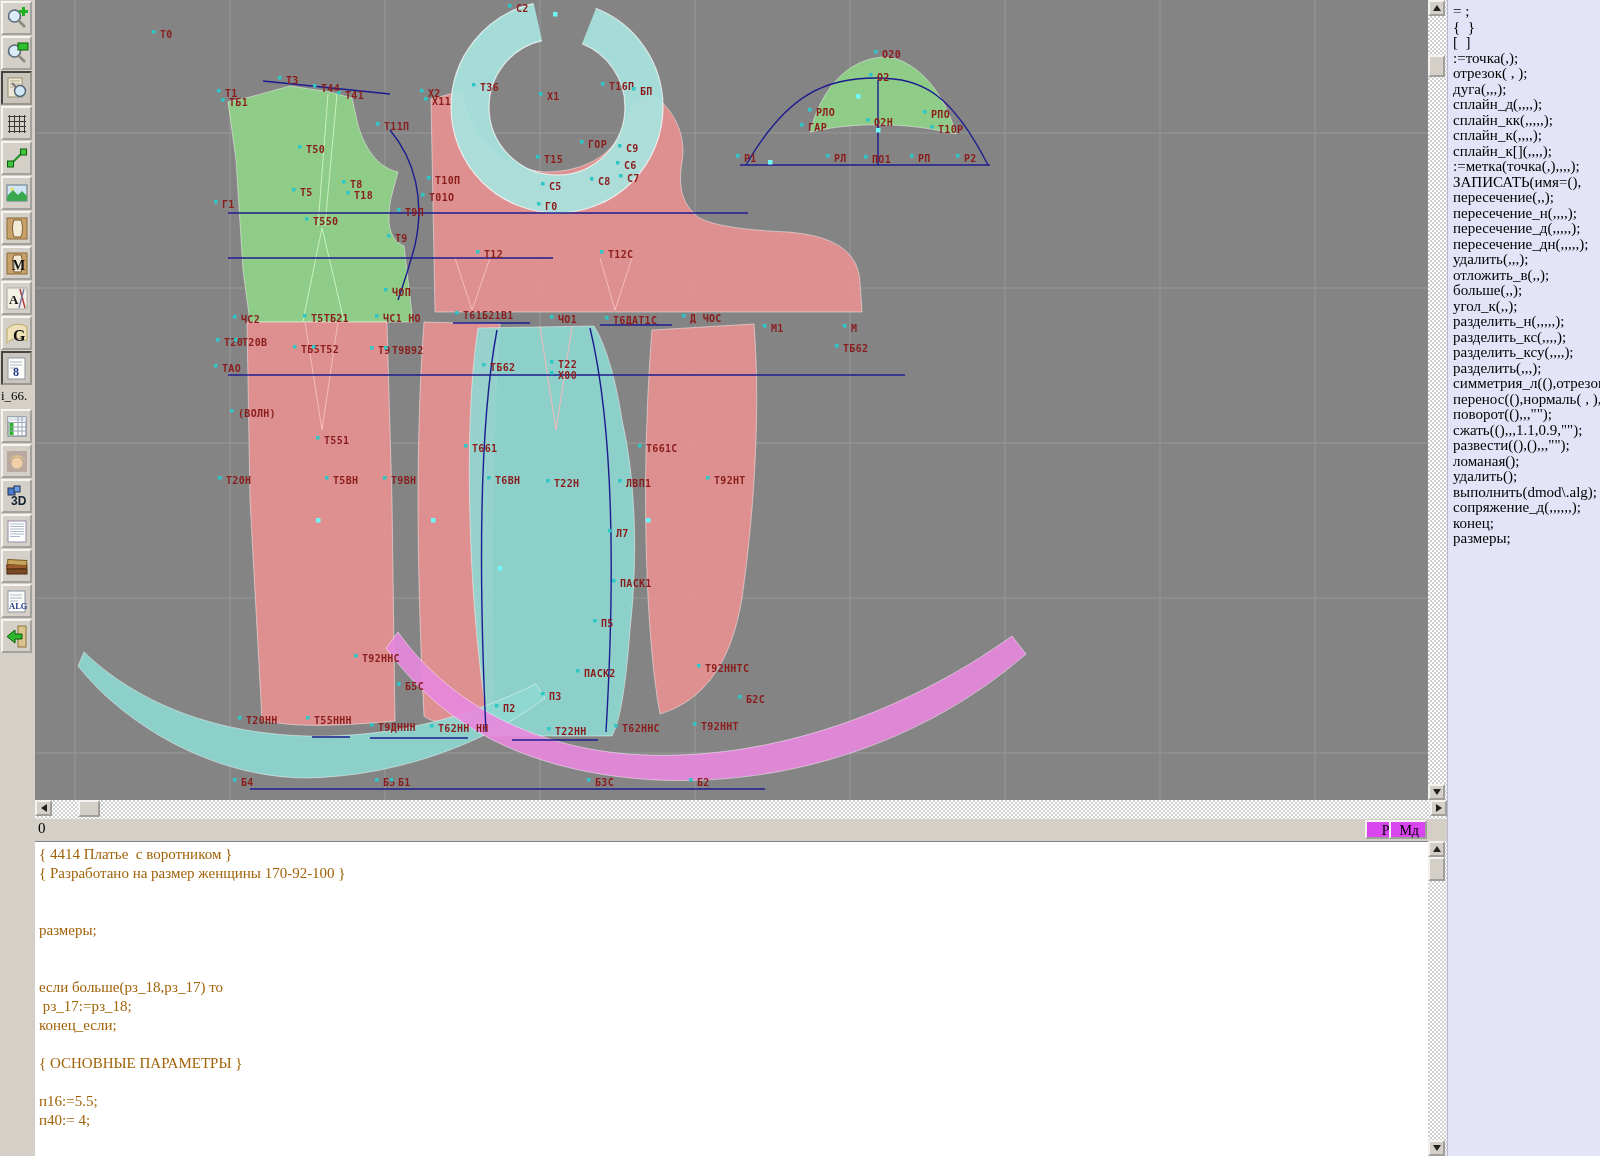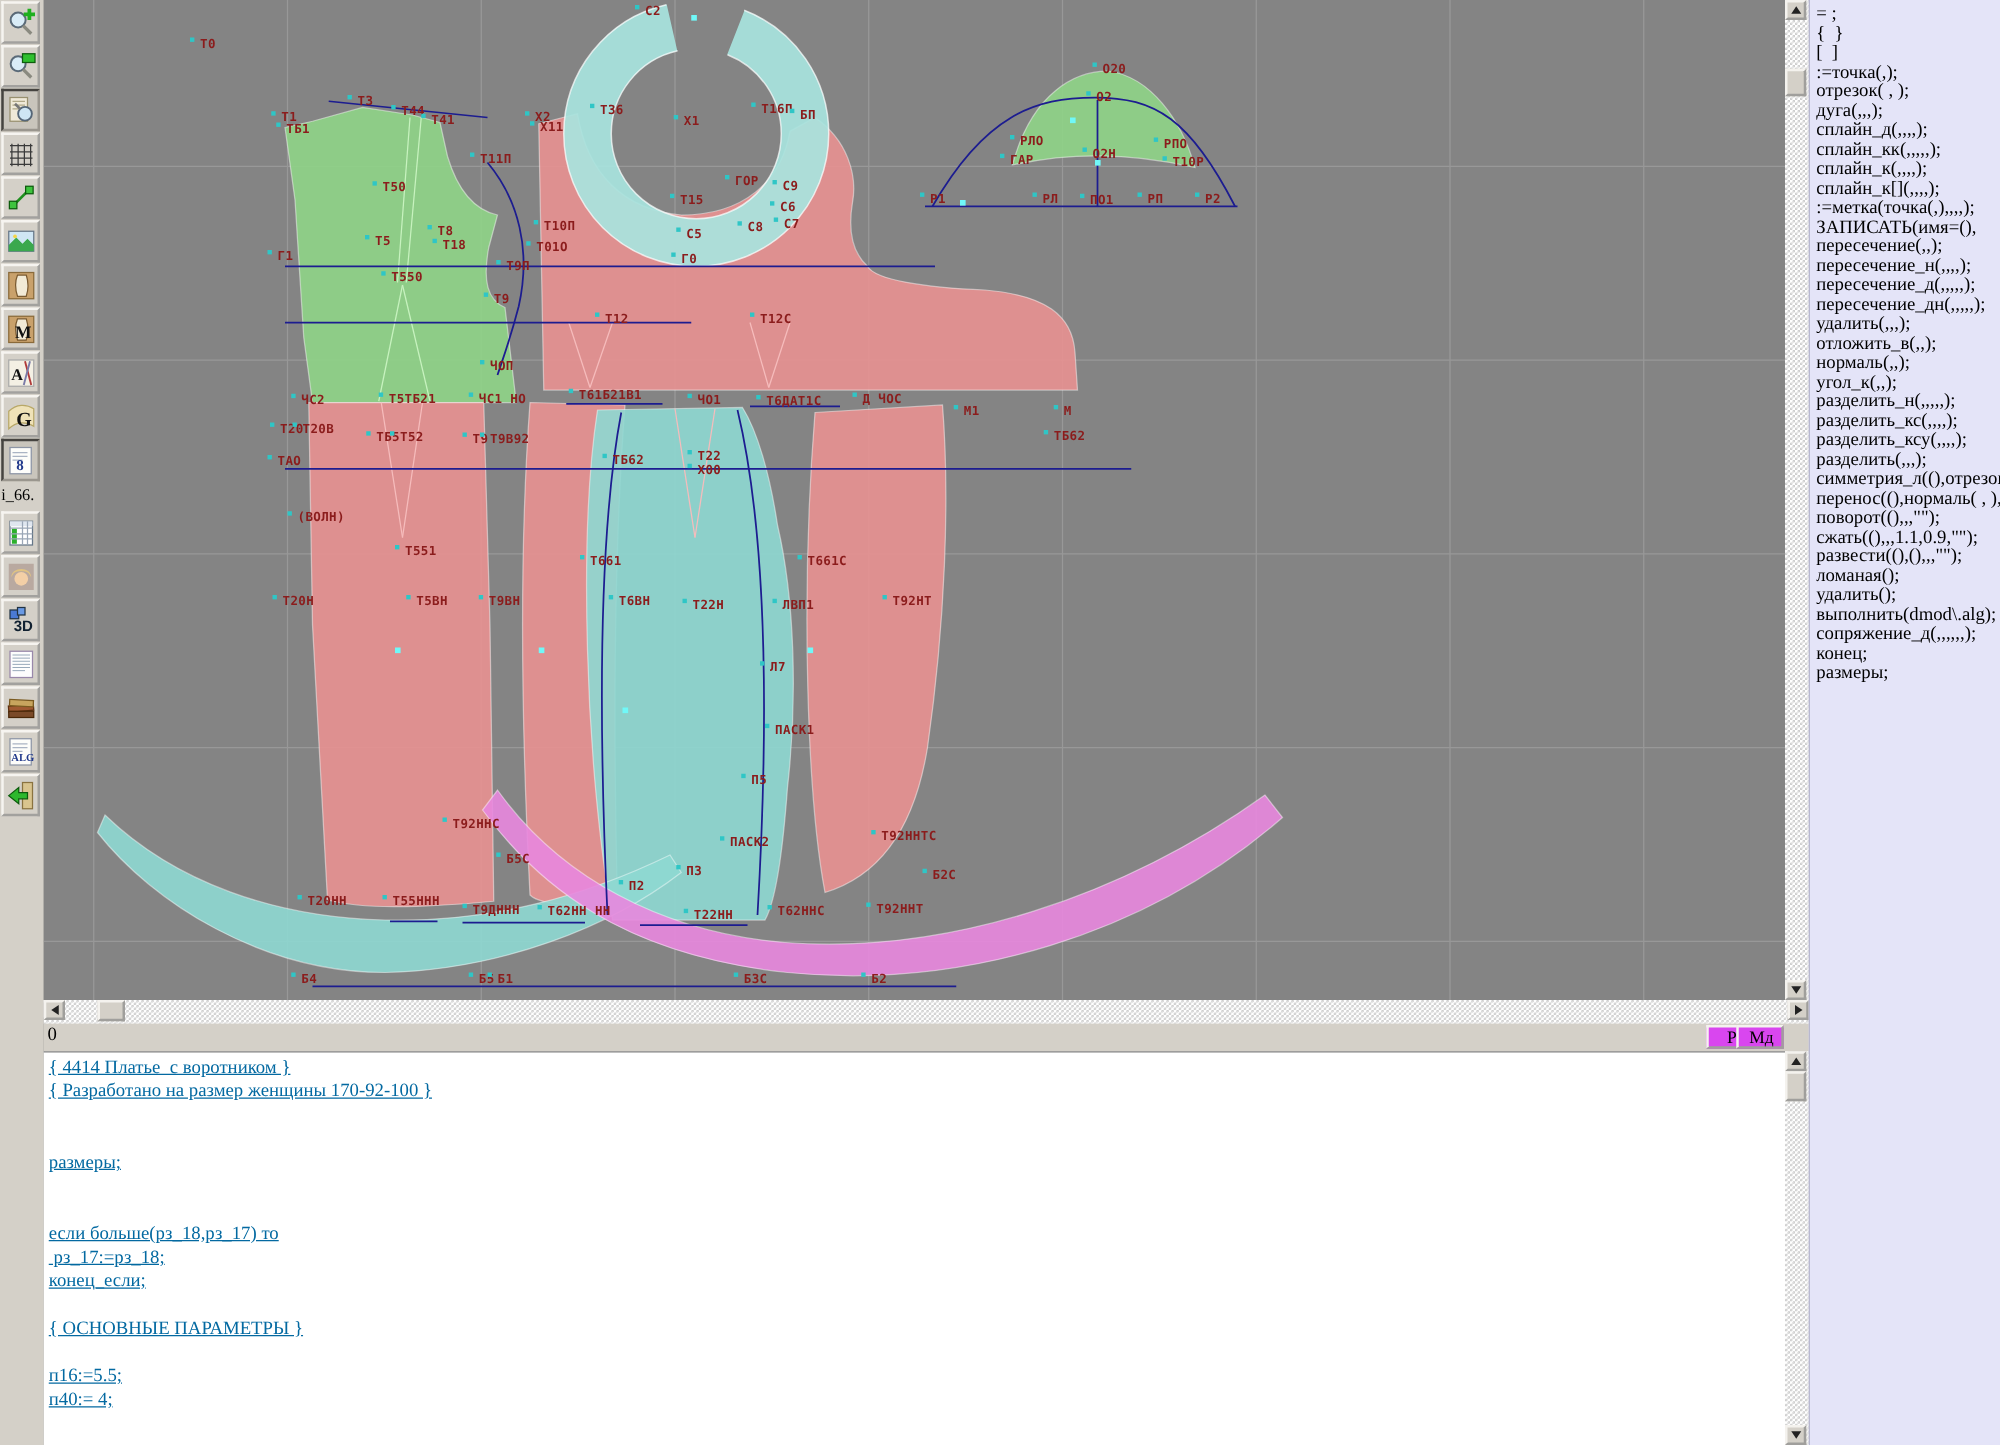--- a/index.html
+++ b/index.html
@@ -32,22 +32,22 @@
   #cv-hscroll{left:35px;top:800px;width:1412px;height:19px;}
   #ed-vscroll{left:1428px;top:841px;width:19px;height:315px;}
   
   #row2{position:absolute;left:35px;top:819px;width:1412px;height:22px;background:#d4d0c8;}
   #zero-label{position:absolute;left:3px;top:1px;font:15px "Liberation Serif",serif;color:#000;}
   .mini-btn{position:absolute;top:1px;width:38px;height:19px;background:#d946ef;
     border:2px outset #f4f2ee;font:14px "Liberation Serif",serif;text-align:right;box-sizing:border-box;}
   
   #editor{position:absolute;left:35px;top:841px;width:1393px;height:315px;background:#ffffff;
     border-top:1px solid #808080;overflow:hidden;}
-  .edline{font:15px "Liberation Serif",serif;color:#0369a1;height:19px;line-height:19px;
-    white-space:pre;padding-left:4px;text-decoration:underline;}
+  .edline{font:15px "Liberation Serif",serif;color:#a16207;height:19px;line-height:19px;
+    white-space:pre;padding-left:4px;}
   
   #sidebar{position:absolute;left:1447px;top:0;width:153px;height:1156px;background:#e4e4f8;
     border-left:1px solid #b8b8d0;overflow:hidden;}
   .fnitem{font:15px "Liberation Serif",serif;color:#000;height:15.5px;line-height:15.5px;
     white-space:pre;padding-left:5px;cursor:default;}
   svg text{user-select:none;}
 </style>
 </head>
 <body>
 
@@ -517,21 +517,21 @@
       <div class="fnitem">сплайн_к(,,,,);</div>
       <div class="fnitem">сплайн_к[](,,,,);</div>
       <div class="fnitem">:=метка(точка(,),,,,);</div>
       <div class="fnitem">ЗАПИСАТЬ(имя=(),</div>
       <div class="fnitem">пересечение(,,);</div>
       <div class="fnitem">пересечение_н(,,,,);</div>
       <div class="fnitem">пересечение_д(,,,,,);</div>
       <div class="fnitem">пересечение_дн(,,,,,);</div>
       <div class="fnitem">удалить(,,,);</div>
       <div class="fnitem">отложить_в(,,);</div>
-      <div class="fnitem">нормаль(,,);</div>
+      <div class="fnitem">больше(,,);</div>
       <div class="fnitem">угол_к(,,);</div>
       <div class="fnitem">разделить_н(,,,,,);</div>
       <div class="fnitem">разделить_кс(,,,,);</div>
       <div class="fnitem">разделить_ксу(,,,,);</div>
       <div class="fnitem">разделить(,,,);</div>
       <div class="fnitem">симметрия_л((),отрезок</div>
       <div class="fnitem">перенос((),нормаль( , ),</div>
       <div class="fnitem">поворот((),,,"");</div>
       <div class="fnitem">сжать((),,,1.1,0.9,"");</div>
       <div class="fnitem">развести((),(),,,"");</div>

